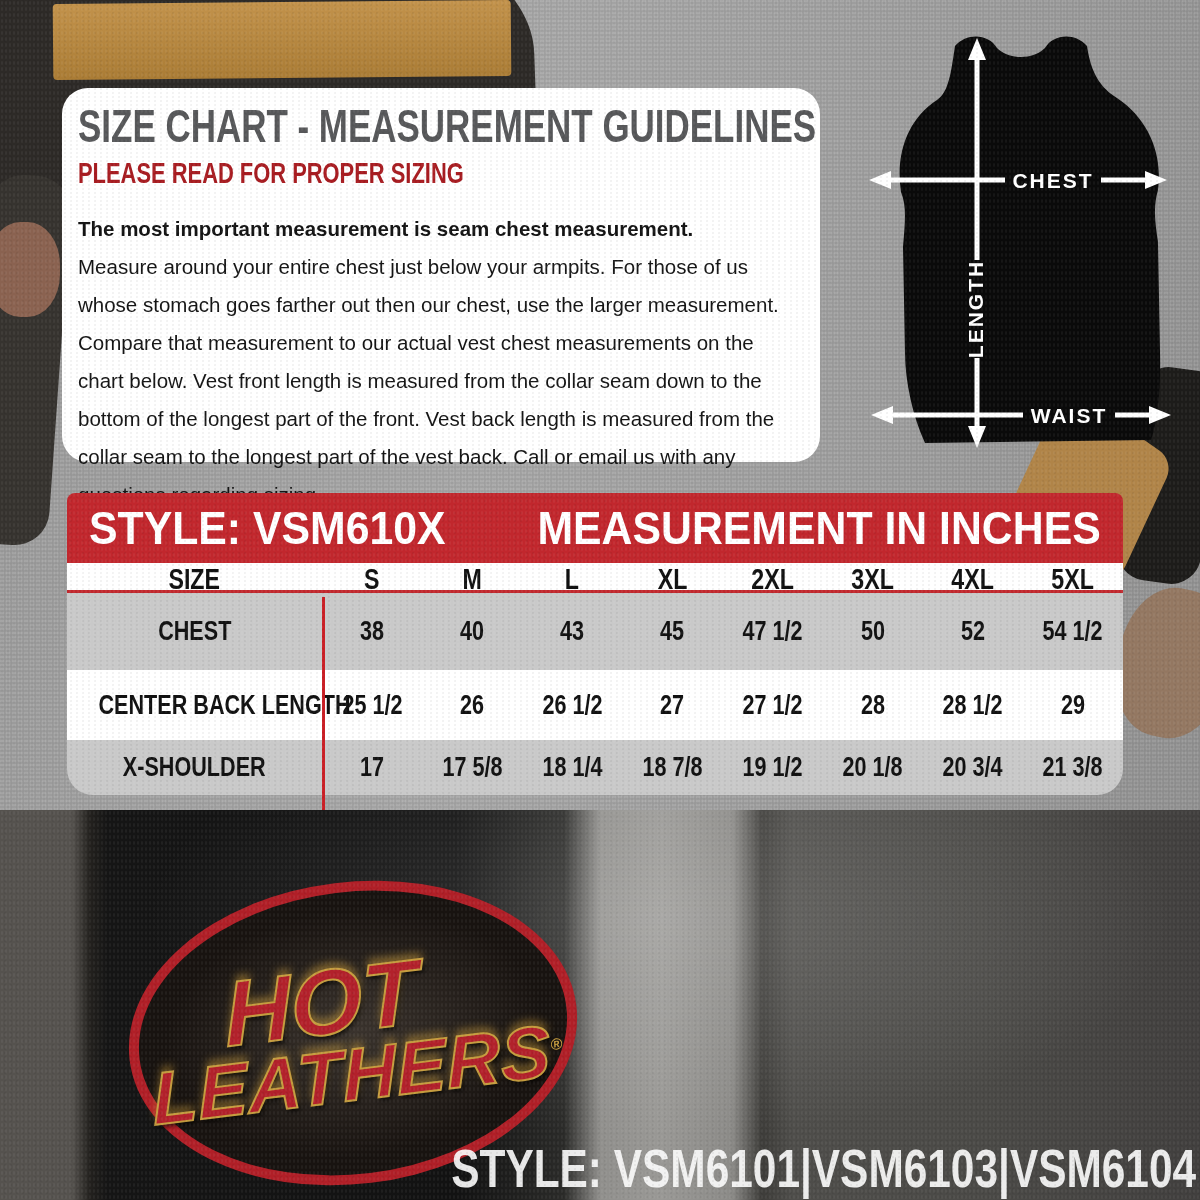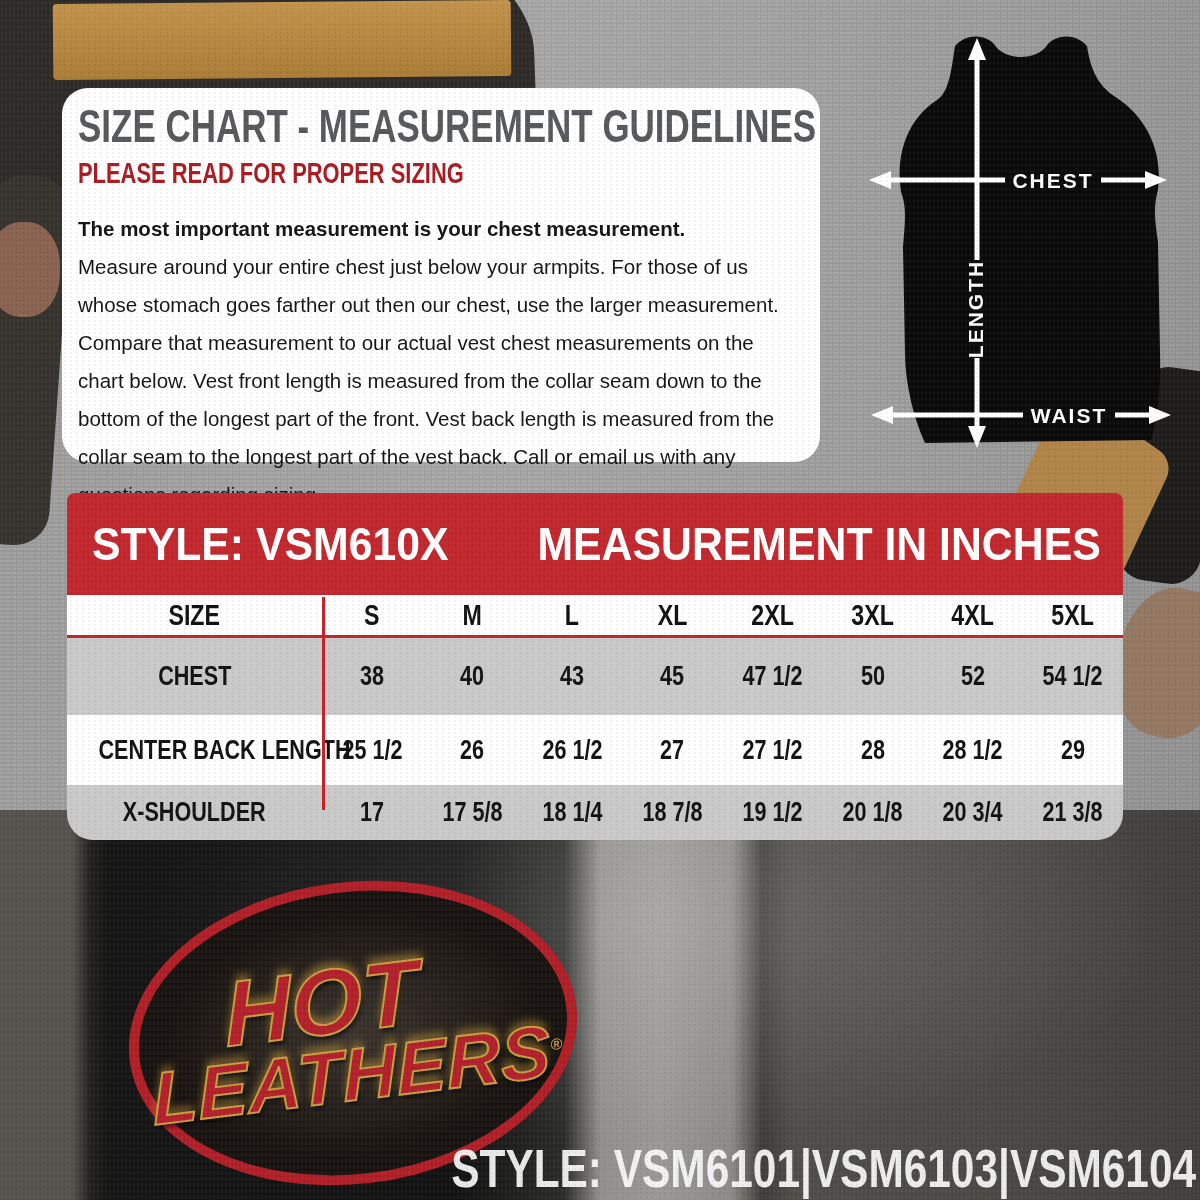--- a/index.html
+++ b/index.html
@@ -35,25 +35,25 @@
   .infobox{position:absolute;z-index:10;left:62px;top:88px;width:758px;height:374px;background:#fff;border-radius:26px;box-sizing:border-box;padding:14px 20px 0 16px;}
   .info-title{font-weight:bold;font-size:46px;line-height:1.05;color:#57585a;transform:scaleX(.76);transform-origin:left center;white-space:nowrap;letter-spacing:0;}
   .info-sub{margin-top:6px;font-weight:bold;font-size:30px;color:#a81c21;transform:scaleX(.73);transform-origin:left center;white-space:nowrap;}
   .info-body{margin-top:20px;width:705px;font-size:20.5px;line-height:38px;color:#141414;}
   .info-body .lead{font-weight:bold;}
   
   .vest-svg{position:absolute;z-index:10;left:865px;top:22px;}
   .vest-svg text{font-family:"Liberation Sans",sans-serif;font-weight:bold;fill:#fff;letter-spacing:2px;}
   
   .table-wrap{position:absolute;z-index:10;left:67px;top:493px;width:1056px;}
-  .banner{height:70px;background:#c1272d;border-radius:8px 8px 0 0;display:flex;align-items:center;justify-content:flex-end;padding:16px 22px;gap:20px;}
+  .banner{height:70px;background:#c1272d;border-radius:8px 8px 0 0;display:flex;align-items:center;justify-content:space-between;padding:0 22px;}
   .banner .b-left,.banner .b-right{color:#fff;font-weight:bold;font-size:46px;white-space:nowrap;}
   .banner .b-left{transform:scaleX(.93);transform-origin:left center;}
   .banner .b-right{transform:scaleX(.93);transform-origin:right center;}
-  .thead{height:40px;background:#fff;display:grid;grid-template-columns:255px repeat(8,1fr);align-items:center;}
+  .thead{height:27px;background:#fff;display:grid;grid-template-columns:255px repeat(8,1fr);align-items:center;}
   .thead .cell{font-size:29px;}
   .red-rule{height:3px;background:#c1272d;}
   .trow{display:grid;grid-template-columns:255px repeat(8,1fr);align-items:center;}
   .row-gray{background:#c9c9c9;}
   .row-white{background:#fff;}
   .row-chest{height:77px;}
   .row-cbl{height:70px;}
   .row-xsh{height:55px;border-radius:0 0 26px 26px;}
   .cell{text-align:center;font-weight:bold;color:#111;font-size:27px;white-space:nowrap;}
   .cell span{display:inline-block;transform:scaleX(.8);}
@@ -86,21 +86,21 @@
   <div class="bgshape brown-patch-left"></div>
   <div class="bgshape right-dark-blob"></div>
   <div class="bgshape right-tan-blob"></div>
   <div class="bgshape arm-patch"></div>
   <div class="bgshape bg-bottom"></div>
 
   <div class="infobox">
     <div class="info-title">SIZE CHART - MEASUREMENT GUIDELINES</div>
     <div class="info-sub">PLEASE READ FOR PROPER SIZING</div>
     <div class="info-body">
-      <span class="lead">The most important measurement is your chest measurement.</span><br>
+      <span class="lead">The most important measurement is seam chest measurement.</span><br>
       <span>Measure around your entire chest just below your armpits.  For those of us whose stomach goes farther out then our chest, use the larger measurement. Compare that measurement to our actual vest chest measurements on the chart below.  Vest front length is measured from the collar seam down to the bottom of the longest part of the front. Vest back length is measured from the collar seam to the longest part of the vest back.  Call or email us with any questions regarding sizing.</span>
     </div>
   </div>
 
   <svg class="vest-svg" width="310" height="440" viewBox="0 0 310 440">
     <path fill="#0a0a0a" d="M 90,24
       C 102,10 124,12 132,26 C 144,38 168,38 180,26 C 188,12 210,10 222,24
       C 226,52 236,66 252,76 C 282,96 298,130 293,168 C 288,185 290,200 293,220
       L 295,330 C 296,370 292,400 286,418 L 60,421 C 48,395 40,360 40,330
       L 38,225 C 40,200 42,185 36,170 C 30,130 44,96 72,78 C 84,70 86,50 90,24 Z"></path>

